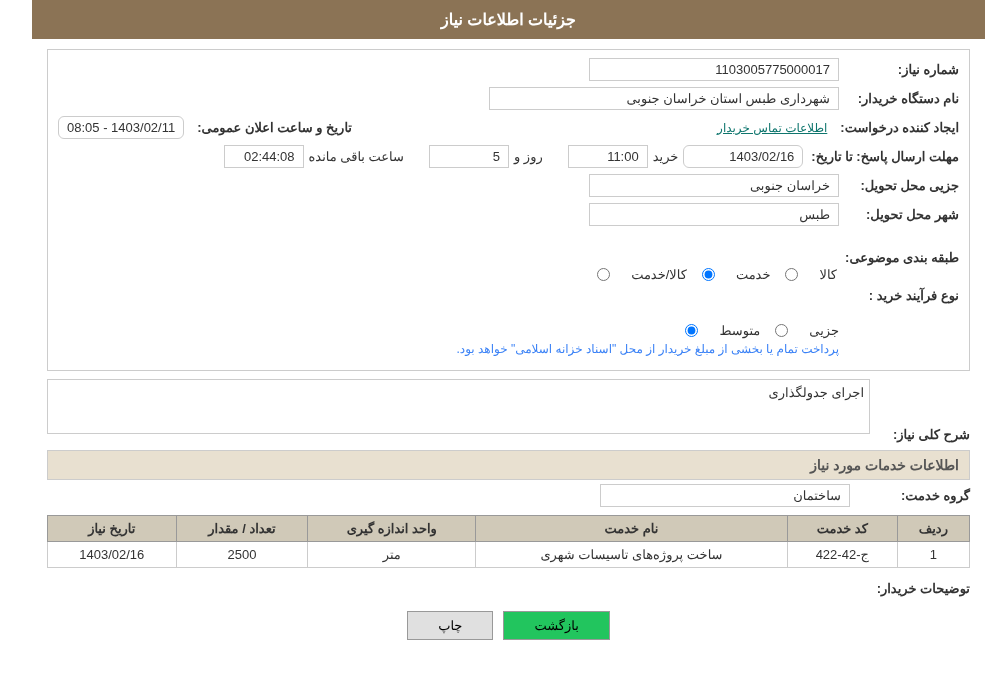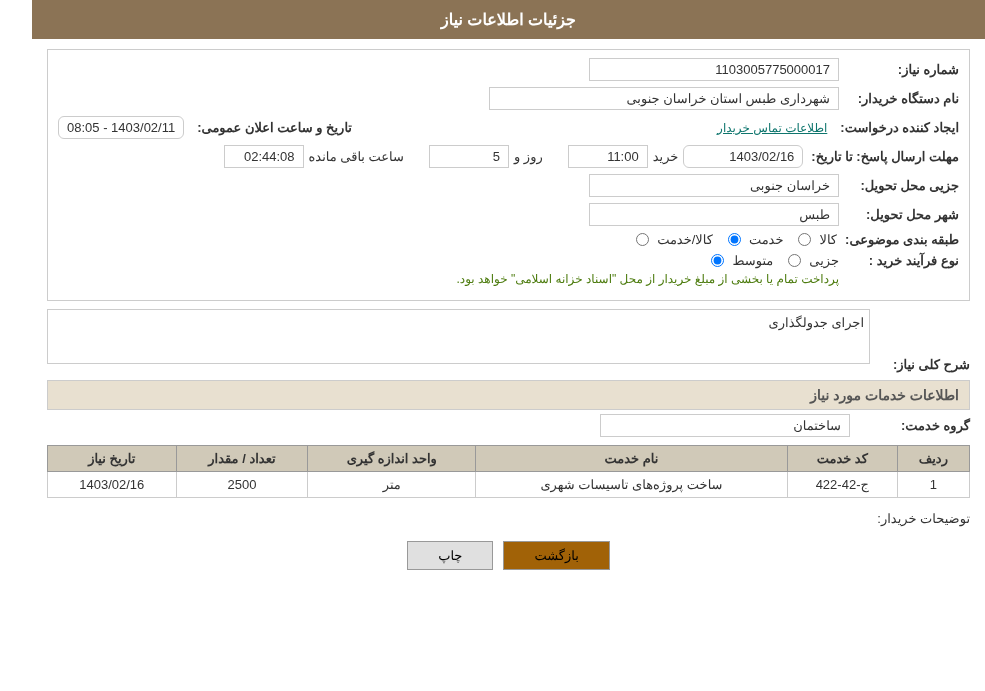--- a/index.html
+++ b/index.html
@@ -84,28 +84,29 @@
       font-size: 14px;
     }
     .radio-group {
       display: flex;
       align-items: center;
       gap: 15px;
     }
     .radio-item {
       display: flex;
       align-items: center;
-      gap: 8px;
+      gap: 21px;
+      margin-top: 35px;
     }
     .radio-item input[type="radio"] {
       margin: 0;
     }
     .note-text {
       font-size: 12px;
-      color: #4d7c0f;
+      color: #3b82f6;
       flex: 1;
     }
     .sharh-row {
       display: flex;
       align-items: flex-start;
       margin-bottom: 6px;
     }
     .sharh-label {
       font-weight: bold;
       min-width: 100px;
@@ -142,21 +143,21 @@
       padding: 5px 8px;
       text-align: center;
       background: #fff;
     }
     .buyer-desc-row {
       display: flex;
       align-items: flex-start;
       margin-top: 8px;
     }
     .buyer-desc-label {
-      font-weight: normal;
+      font-weight: bold;
       min-width: 100px;
       text-align: right;
       padding-left: 8px;
       padding-top: 5px;
     }
     .buyer-desc-box {
       flex: 1;
       border: 1px solid #ccc;
       min-height: 55px;
       padding: 5px;
@@ -176,21 +177,21 @@
       padding: 6px 30px;
       border: 1px solid #999;
       cursor: pointer;
       font-family: Tahoma, Arial, sans-serif;
       font-size: 13px;
     }
     .btn-print {
       background: #e0e0e0;
     }
     .btn-back {
-      background: #a16207;
+      background: #22c55e;
     }
   </style>
 </head>
 <body>
 
 <div class="page-container">
   <div class="header-bar">
     <span>جزئیات اطلاعات نیاز</span>
   </div>
 

